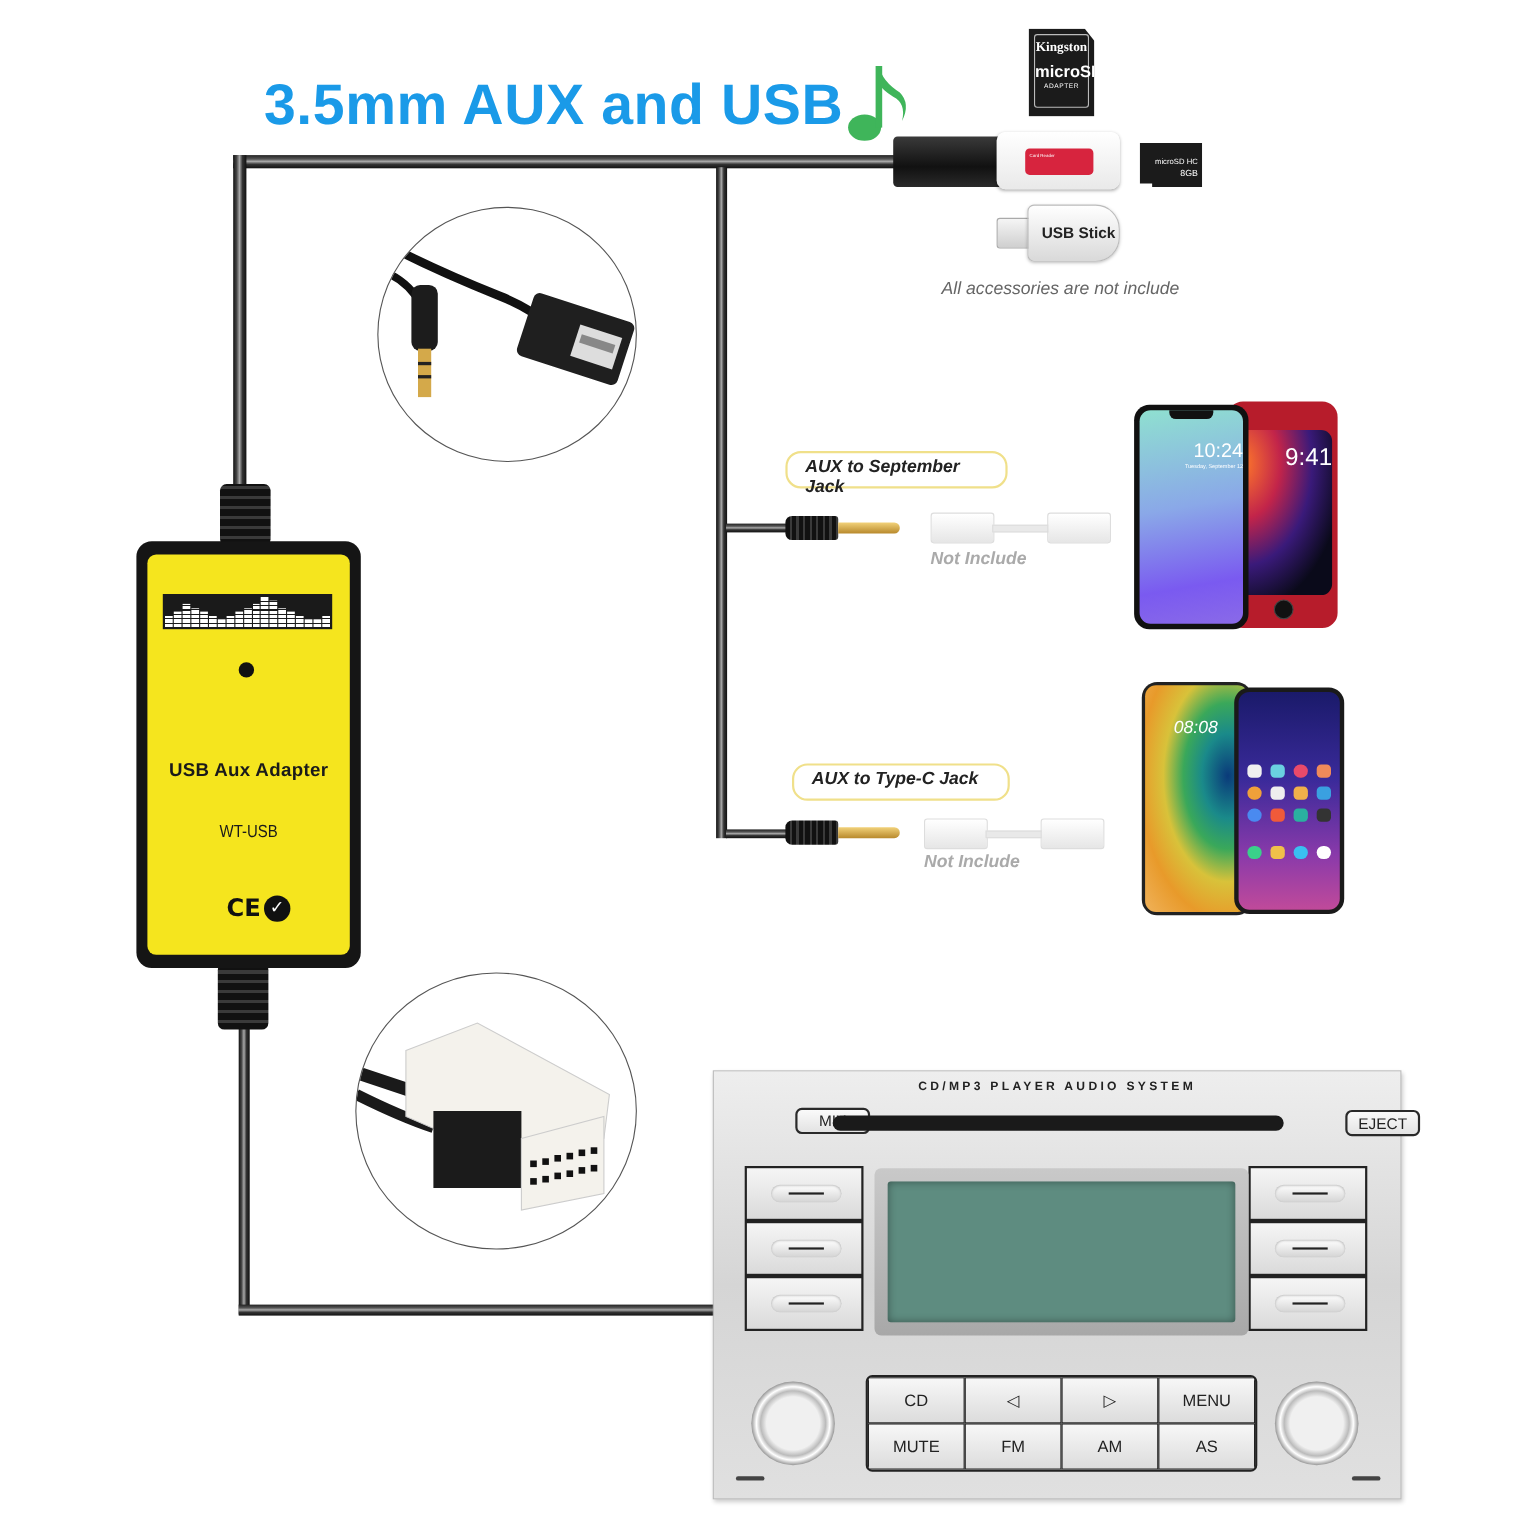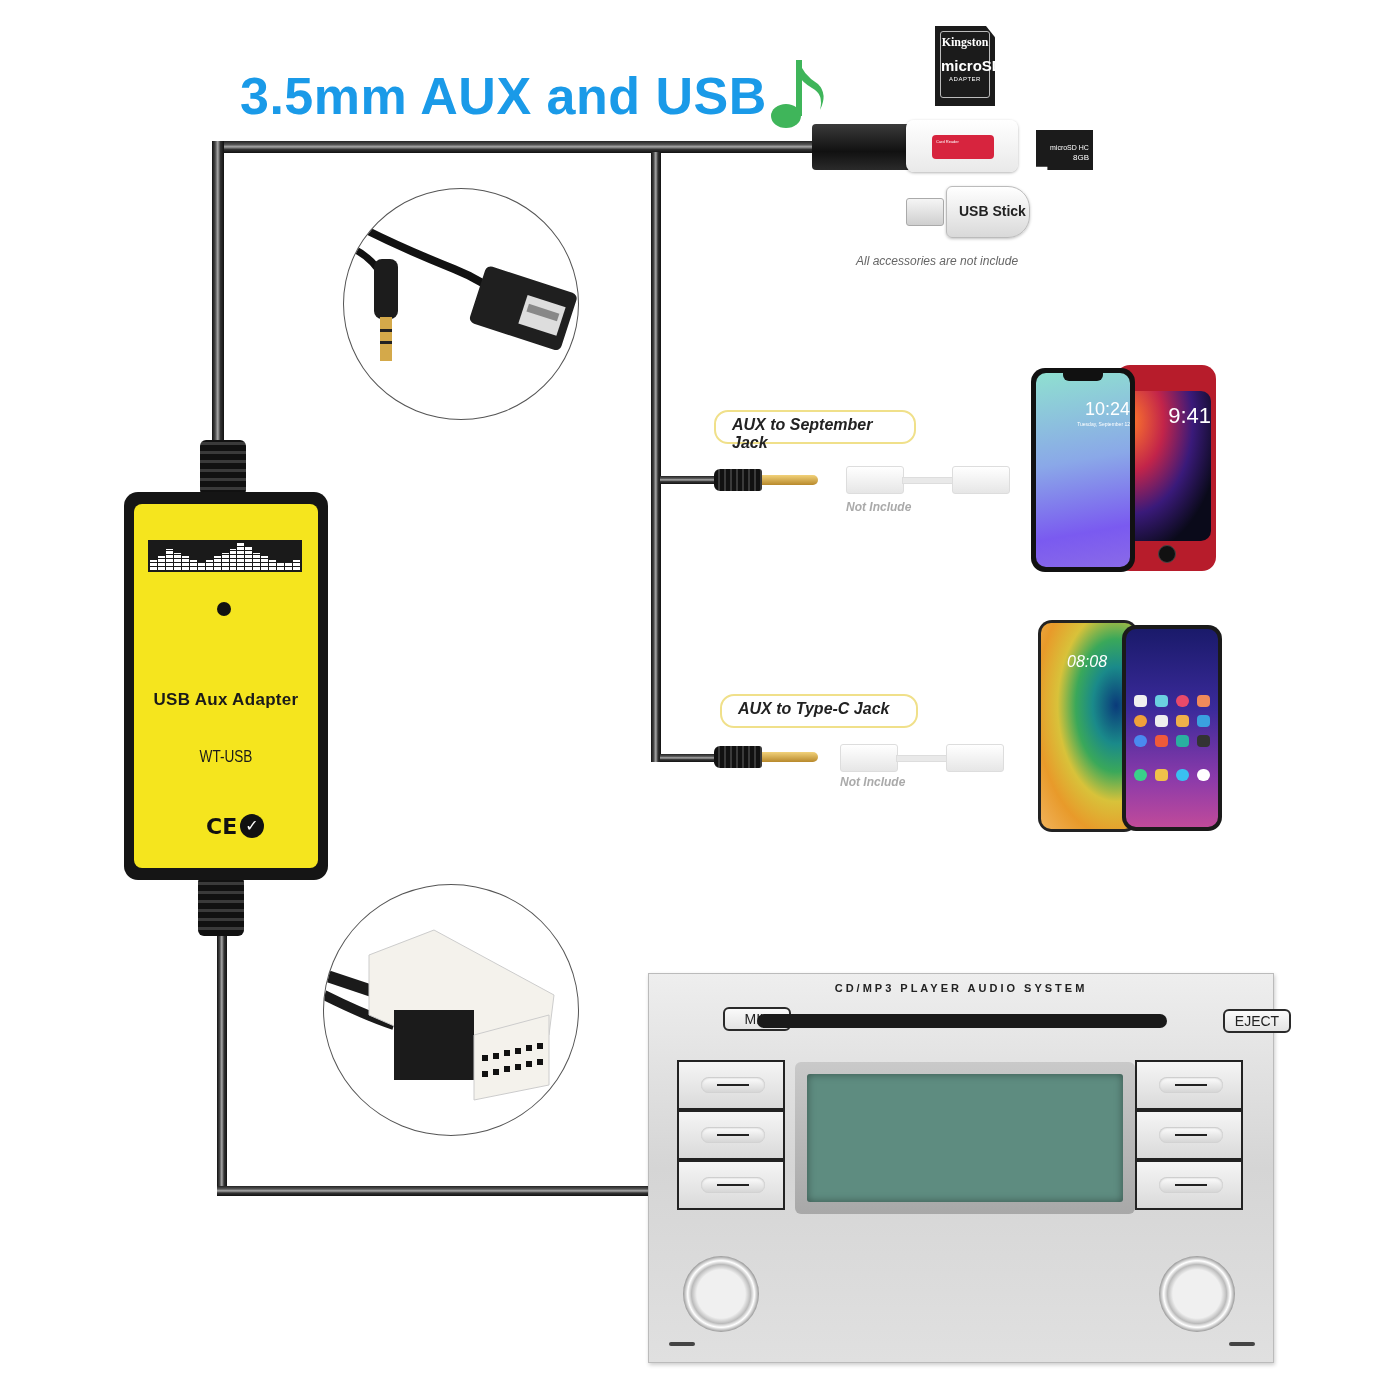--- a/index.html
+++ b/index.html
@@ -14,42 +14,42 @@
   .sd-inner { position: absolute; left: 5px; top: 5px; right: 5px; bottom: 8px; border: 1px solid #bbb; border-radius: 3px; color: #fff; text-align: center; }
   .sd-brand { font-family: "Liberation Serif", serif; font-size: 12px; font-weight: bold; margin-top: 3px; }
   .sd-micro { font-size: 15px; font-weight: bold; margin-top: 8px; line-height: 15px; }
   .sd-adapter { font-size: 6px; margin-top: 3px; letter-spacing: 0.5px; }
   .usb-plug { left: 812px; top: 124px; width: 100px; height: 46px; background: linear-gradient(#3a3a3a, #111 60%, #2a2a2a); border-radius: 4px; }
   .card-reader { left: 906px; top: 120px; width: 112px; height: 52px; background: linear-gradient(#ffffff, #e9e9e9); border-radius: 8px; box-shadow: 0 1px 3px rgba(0,0,0,0.3); }
   .card-reader .red { position: absolute; left: 26px; top: 15px; width: 62px; height: 24px; background: #d7243e; border-radius: 4px; color: #fff; font-size: 4px; padding: 4px; box-sizing: border-box; }
   .microsd { left: 1036px; top: 130px; width: 57px; height: 40px; background: #1b1b1b; color: #fff; font-size: 7px; clip-path: polygon(0 0, 100% 0, 100% 100%, 20% 100%, 20% 92%, 0 92%); }
   .usb-stick { left: 906px; top: 186px; width: 110px; height: 50px; }
   .stick-metal { position: absolute; left: 0; top: 12px; width: 36px; height: 26px; background: linear-gradient(#f5f5f5, #cfcfcf); border: 1px solid #aaa; border-radius: 3px; }
-  .stick-body { position: absolute; left: 28px; top: 0; width: 82px; height: 50px; background: linear-gradient(#ffffff, #d9d9d9); border: 1px solid #bbb; border-radius: 6px 22px 22px 6px; box-shadow: 0 1px 3px rgba(0,0,0,0.25); margin-left: 12px; }
+  .stick-body { position: absolute; left: 28px; top: 0; width: 82px; height: 50px; background: linear-gradient(#ffffff, #d9d9d9); border: 1px solid #bbb; border-radius: 6px 22px 22px 6px; box-shadow: 0 1px 3px rgba(0,0,0,0.25); }
   .stick-label { position: absolute; left: 12px; top: 16px; font-size: 14px; font-weight: bold; color: #222; }
-  .acc-note { left: 856px; top: 254px; font-size: 12px; font-style: italic; color: #666; }
+  .acc-note { left: 856px; top: 254px; font-size: 16px; font-style: italic; color: #666; }
   .adapter { left: 124px; top: 492px; width: 204px; height: 388px; background: #151515; border-radius: 14px; }
   .adapter-face { position: absolute; left: 10px; top: 12px; right: 10px; bottom: 12px; background: #f5e51e; border-radius: 8px; }
   .eq { position: absolute; left: 14px; top: 36px; width: 154px; height: 32px; background: #1a1a1a; display: flex; align-items: flex-end; gap: 1px; padding: 0 2px 2px; box-sizing: border-box; }
   .eq span { flex: 1; background: repeating-linear-gradient(0deg, #fff 0 3px, #1a1a1a 3px 4px); }
   .led { position: absolute; left: 83px; top: 98px; width: 14px; height: 14px; background: #111; border-radius: 50%; }
   .adapter-name { position: absolute; left: 0; right: 0; top: 186px; text-align: center; font-size: 17px; font-weight: bold; color: #1a1a1a; letter-spacing: 0.3px; }
   .adapter-model { position: absolute; left: 0; right: 0; top: 244px; text-align: center; font-size: 16px; color: #1a1a1a; transform: scaleX(0.85); }
   .ce { position: absolute; left: 72px; top: 310px; font-size: 22px; font-weight: bold; color: #111; font-family: "DejaVu Sans", sans-serif; }
   .rohs { position: absolute; left: 106px; top: 310px; width: 24px; height: 24px; background: #111; border-radius: 50%; color: #fff; text-align: center; font-size: 16px; line-height: 24px; }
   .strain { background: repeating-linear-gradient(0deg, #111 0 6px, #3a3a3a 6px 9px); border-radius: 6px; }
   .label-pill { border: 2px solid #f0e08a; border-radius: 14px; background: #fff; font-style: italic; font-weight: bold; font-size: 16px; color: #222; padding: 4px 16px; box-sizing: border-box; }
   .jack { height: 22px; }
   .jack-body { position: absolute; left: 0; top: 0; width: 48px; height: 22px; background: repeating-linear-gradient(90deg, #111 0 4px, #3a3a3a 4px 6px); border-radius: 6px 3px 3px 6px; }
   .jack-tip { position: absolute; left: 48px; top: 6px; width: 56px; height: 10px; background: linear-gradient(#f2d27a, #b8892c); border-radius: 0 5px 5px 0; }
   .dongle { height: 26px; }
   .dongle .sock { position: absolute; left: 0; top: 0; width: 56px; height: 26px; background: linear-gradient(#ffffff, #e6e6e6); border: 1px solid #ddd; border-radius: 3px; }
   .dongle .wire { position: absolute; left: 56px; top: 11px; width: 50px; height: 5px; background: #e9e9e9; border: 1px solid #ddd; }
   .dongle .plug { position: absolute; left: 106px; top: 0; width: 56px; height: 26px; background: linear-gradient(#ffffff, #e6e6e6); border: 1px solid #ddd; border-radius: 3px; }
-  .not-include { font-size: 12px; font-style: italic; color: #aaa; font-weight: bold; }
+  .not-include { font-size: 16px; font-style: italic; color: #aaa; font-weight: bold; }
   .phone { border-radius: 14px; background: #111; }
   .screen { position: absolute; left: 5px; top: 5px; right: 5px; bottom: 5px; border-radius: 10px; overflow: hidden; }
   .clock { position: absolute; left: 0; right: 0; text-align: right; color: #fff; font-weight: 300; }
   .radio { left: 648px; top: 973px; width: 624px; height: 388px; background: linear-gradient(#eeeeee, #d5d5d5 50%, #e0e0e0); border: 1px solid #bbb; box-shadow: 1px 2px 4px rgba(0,0,0,0.2); }
   .radio-title { position: absolute; left: 0; right: 0; top: 8px; text-align: center; font-size: 11px; font-weight: bold; letter-spacing: 3px; color: #222; }
   .rbtn { position: absolute; background: linear-gradient(#fafafa, #e3e3e3); border: 2px solid #2a2a2a; border-radius: 6px; box-sizing: border-box; color: #222; font-size: 14px; text-align: center; margin-left: 48px; }
   .slot { position: absolute; left: 108px; top: 40px; width: 410px; height: 14px; background: #1a1a1a; border-radius: 7px; }
   .preset { position: absolute; width: 108px; height: 50px; background: linear-gradient(#f5f5f5, #dadada); border: 2px solid #222; box-sizing: border-box; }
   .preset span { position: absolute; left: 22px; top: 15px; width: 64px; height: 16px; border-radius: 8px; background: linear-gradient(#ffffff, #d4d4d4); box-shadow: inset 0 1px 2px rgba(0,0,0,0.25); }
   .preset span::after { content: ""; position: absolute; left: 16px; right: 16px; top: 7px; height: 2px; background: #222; }
@@ -268,13 +268,23 @@
 
   <div class="lcd-frame">
     <div class="lcd"></div>
   </div>
 
   <div class="knob" style="left:34px; top:282px;"></div>
   <div class="knob" style="left:510px; top:282px;"></div>
   <div class="vent" style="left:20px; top:368px;"></div>
   <div class="vent" style="left:580px; top:368px;"></div>
 
+  <div class="grid-btns">
+    <div>CD</div>
+    <div>◁</div>
+    <div>▷</div>
+    <div>MENU</div>
+    <div>MUTE</div>
+    <div>FM</div>
+    <div>AM</div>
+    <div>AS</div>
+  </div>
 </div>
 
 </body></html>

